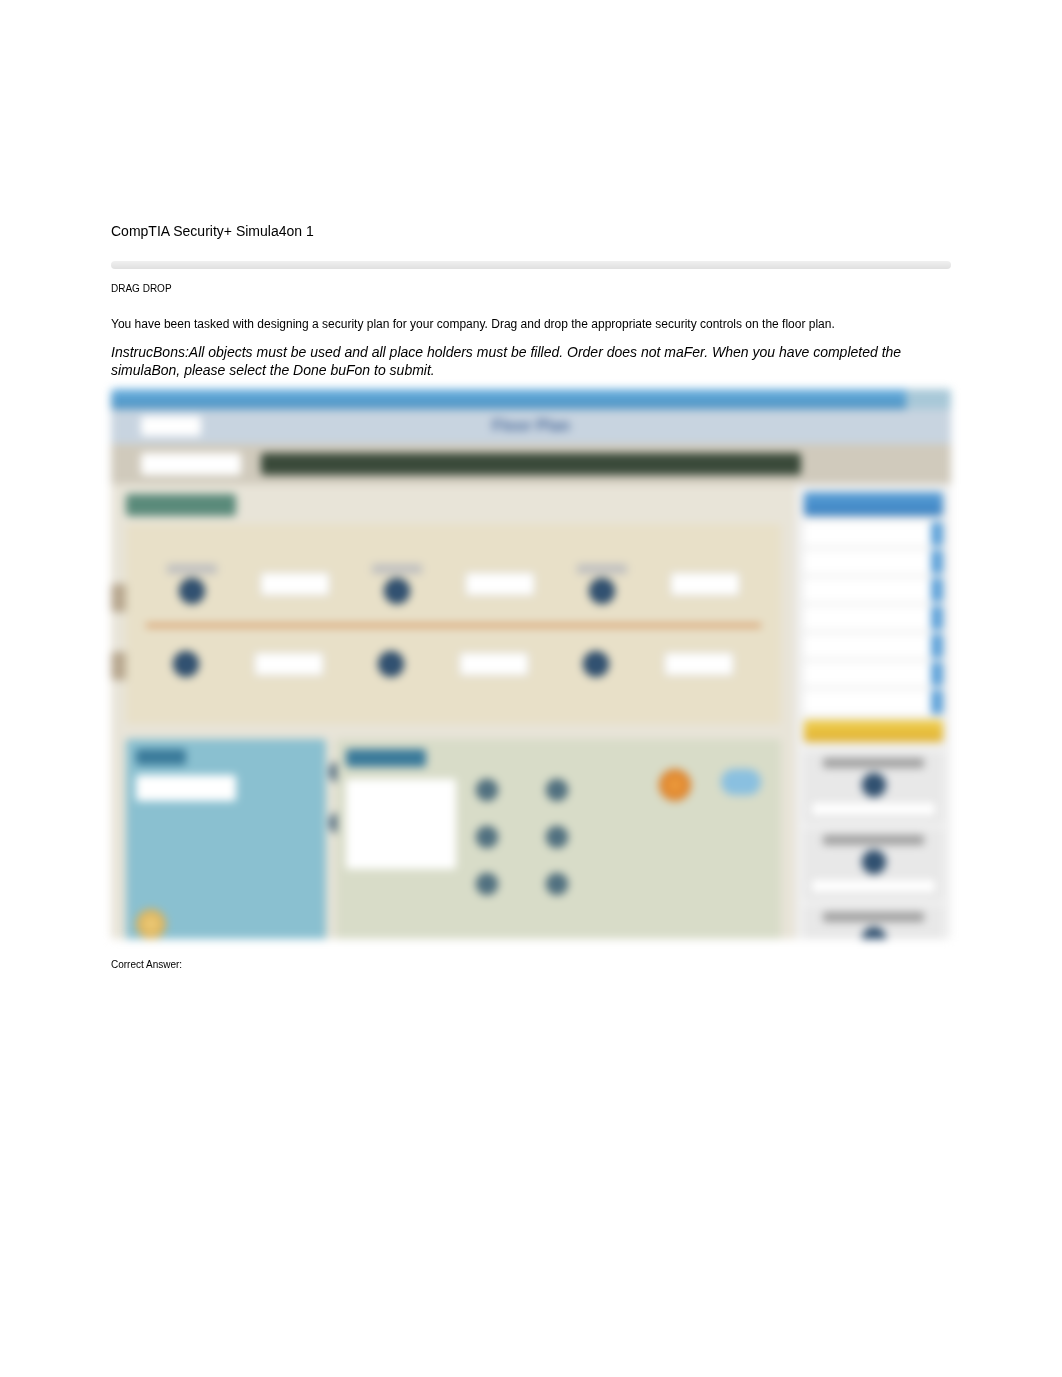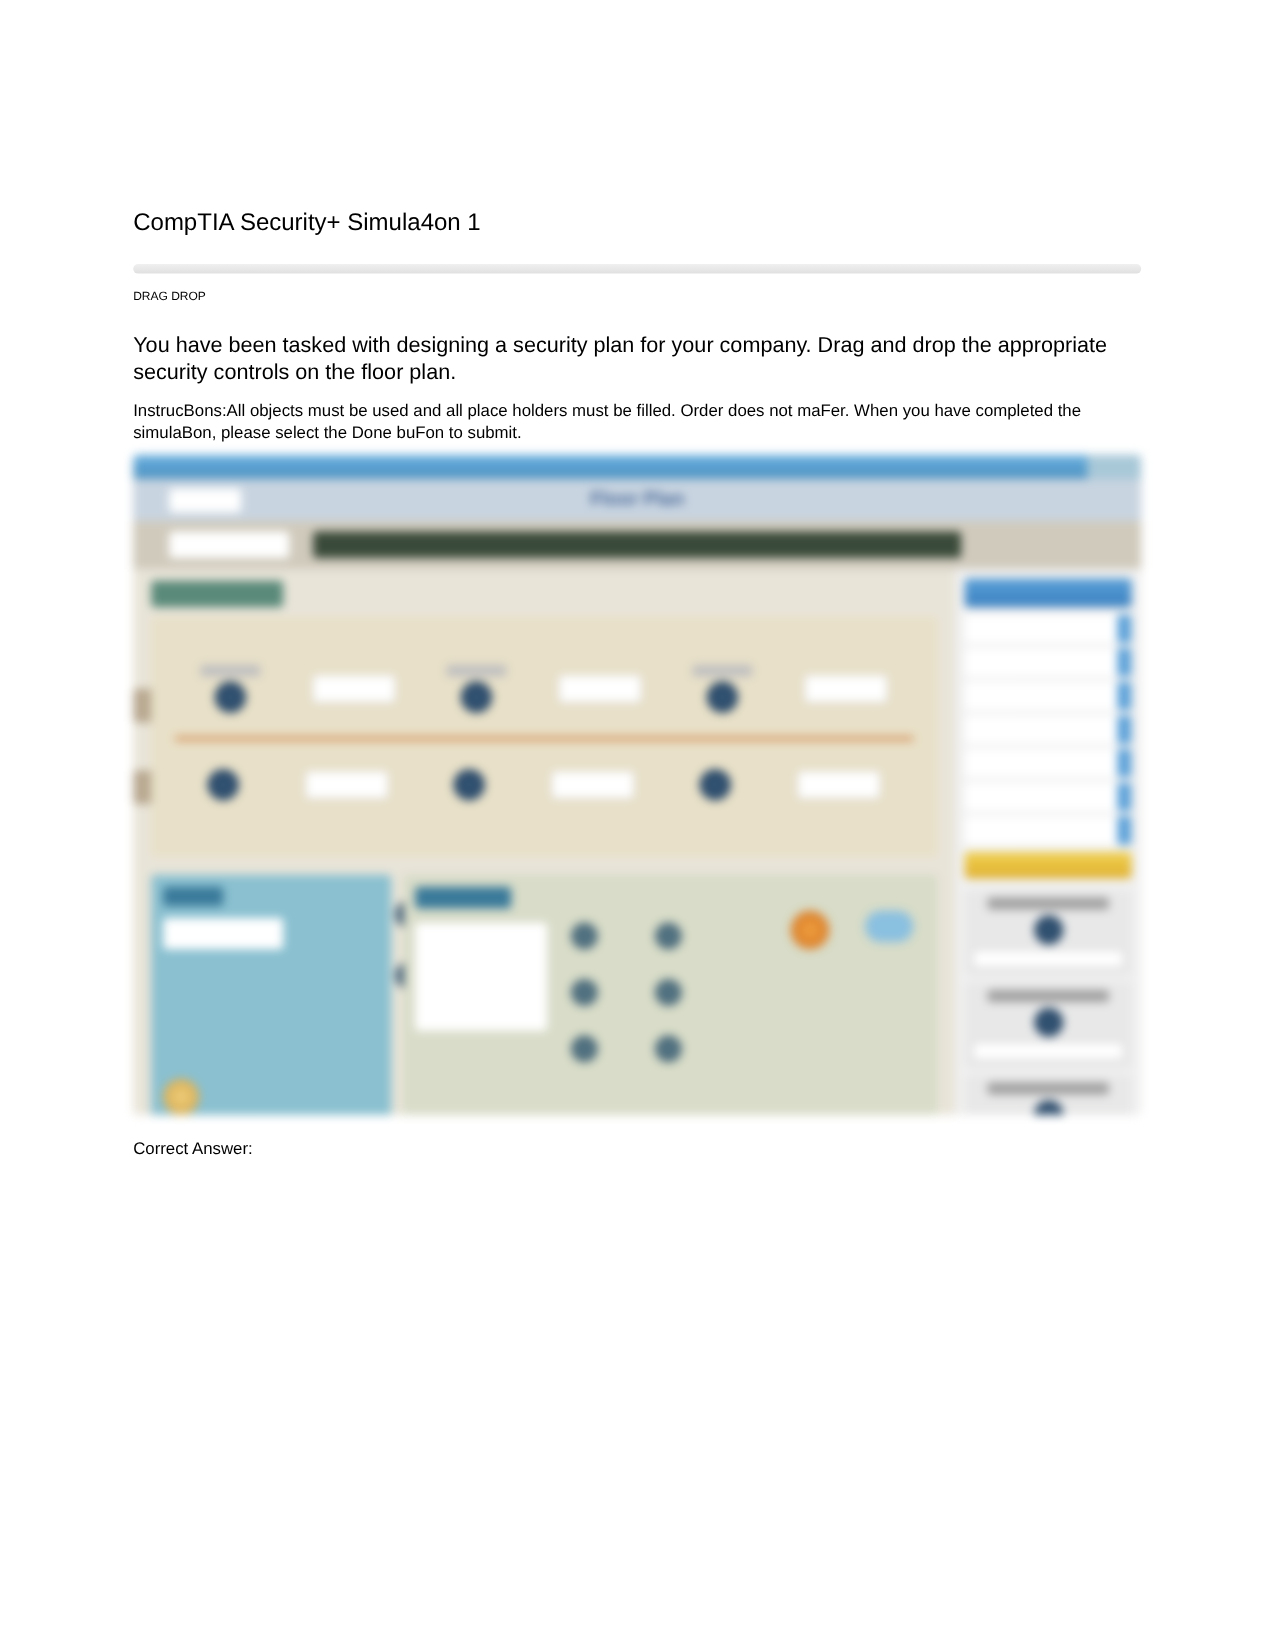--- a/index.html
+++ b/index.html
@@ -10,43 +10,45 @@
     body {
       font-family: Arial, Helvetica, sans-serif;
       background: #ffffff;
       width: 1062px;
       margin: 0 auto;
       padding: 175px 111px 50px 111px;
       font-size: 14px;
       color: #000;
     }
     .header-title {
-      font-size: 20px;
+      font-size: 14px;
       margin-bottom: 22px;
+      margin-top: 48px;
     }
     .divider {
       height: 8px;
       background: linear-gradient(to bottom, #f0f0f0, #e0e0e0);
       border-radius: 4px;
       margin-bottom: 14px;
     }
     .question-type {
       font-size: 10px;
       margin-bottom: 4px;
     }
     .question-text {
-      font-size: 18px;
+      font-size: 12px;
       margin-bottom: 10px;
       line-height: 1.3;
       margin-top: 23px;
     }
     .instructions {
       font-size: 14px;
       margin-bottom: 10px;
       line-height: 1.3;
+      font-style: italic;
     }
     .sim-container {
       width: 100%;
       height: 550px;
       position: relative;
       background: #e8e4d8;
       border-radius: 4px;
       overflow: hidden;
       filter: blur(4px);
       margin-bottom: 14px;
@@ -332,21 +334,21 @@
       margin: 0 auto;
     }
     .sim-legend-drop {
       height: 16px;
       background: #ffffff;
       border: 1px solid #ccc;
       margin-top: 4px;
       border-radius: 2px;
     }
     .correct-answer {
-      font-size: 14px;
+      font-size: 10px;
       margin-top: 20px;
     }
   </style>
 </head>
 <body>
 
 <div class="header-title">CompTIA Security+ Simula4on 1</div>
 
 <div class="divider"></div>
 

